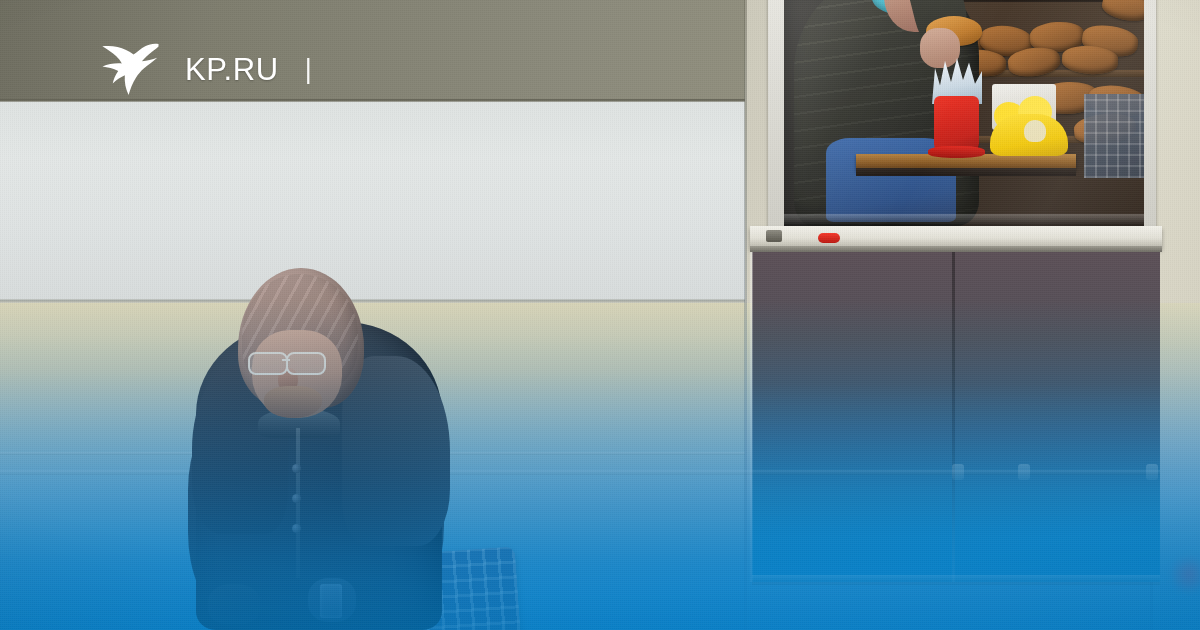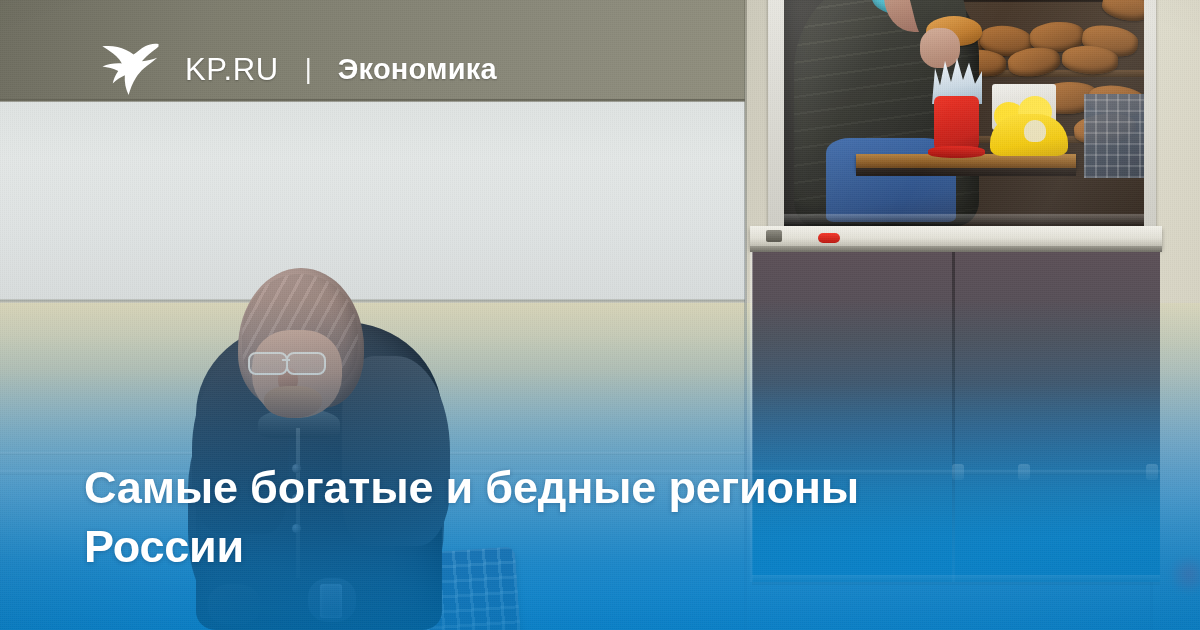--- a/index.html
+++ b/index.html
@@ -550,19 +550,16 @@
           C19.2 24.9 12.5 25.9 6.4 28.4 C11.9 29.1 17.3 30.4 22.2 32.9
           C19.5 36.6 17.6 40.9 16.7 45.4 C20.3 42.1 24.3 39.2 28.8 37.2
           C28.3 44.0 29.6 50.9 32.6 57.0 C34.2 51.0 36.5 45.2 39.8 39.9
           C42.0 36.4 44.7 33.2 47.8 30.5 C52.1 26.7 57.0 23.7 61.2 19.8
           C56.2 21.4 51.1 22.7 45.9 23.3 C48.9 19.8 52.3 16.6 56.0 13.8
           C58.2 12.1 60.5 10.6 62.5 8.6 Z"></path>
       </svg>
     </span>
     <span class="brand-name">KP.RU</span>
     <span class="brand-sep">|</span>
-    <span class="brand-section">Экономика</span>
   </div>
 
-  <div class="headline">Самые богатые и бедные регионы
-России</div>
 
 </div>
 
 </body></html>

